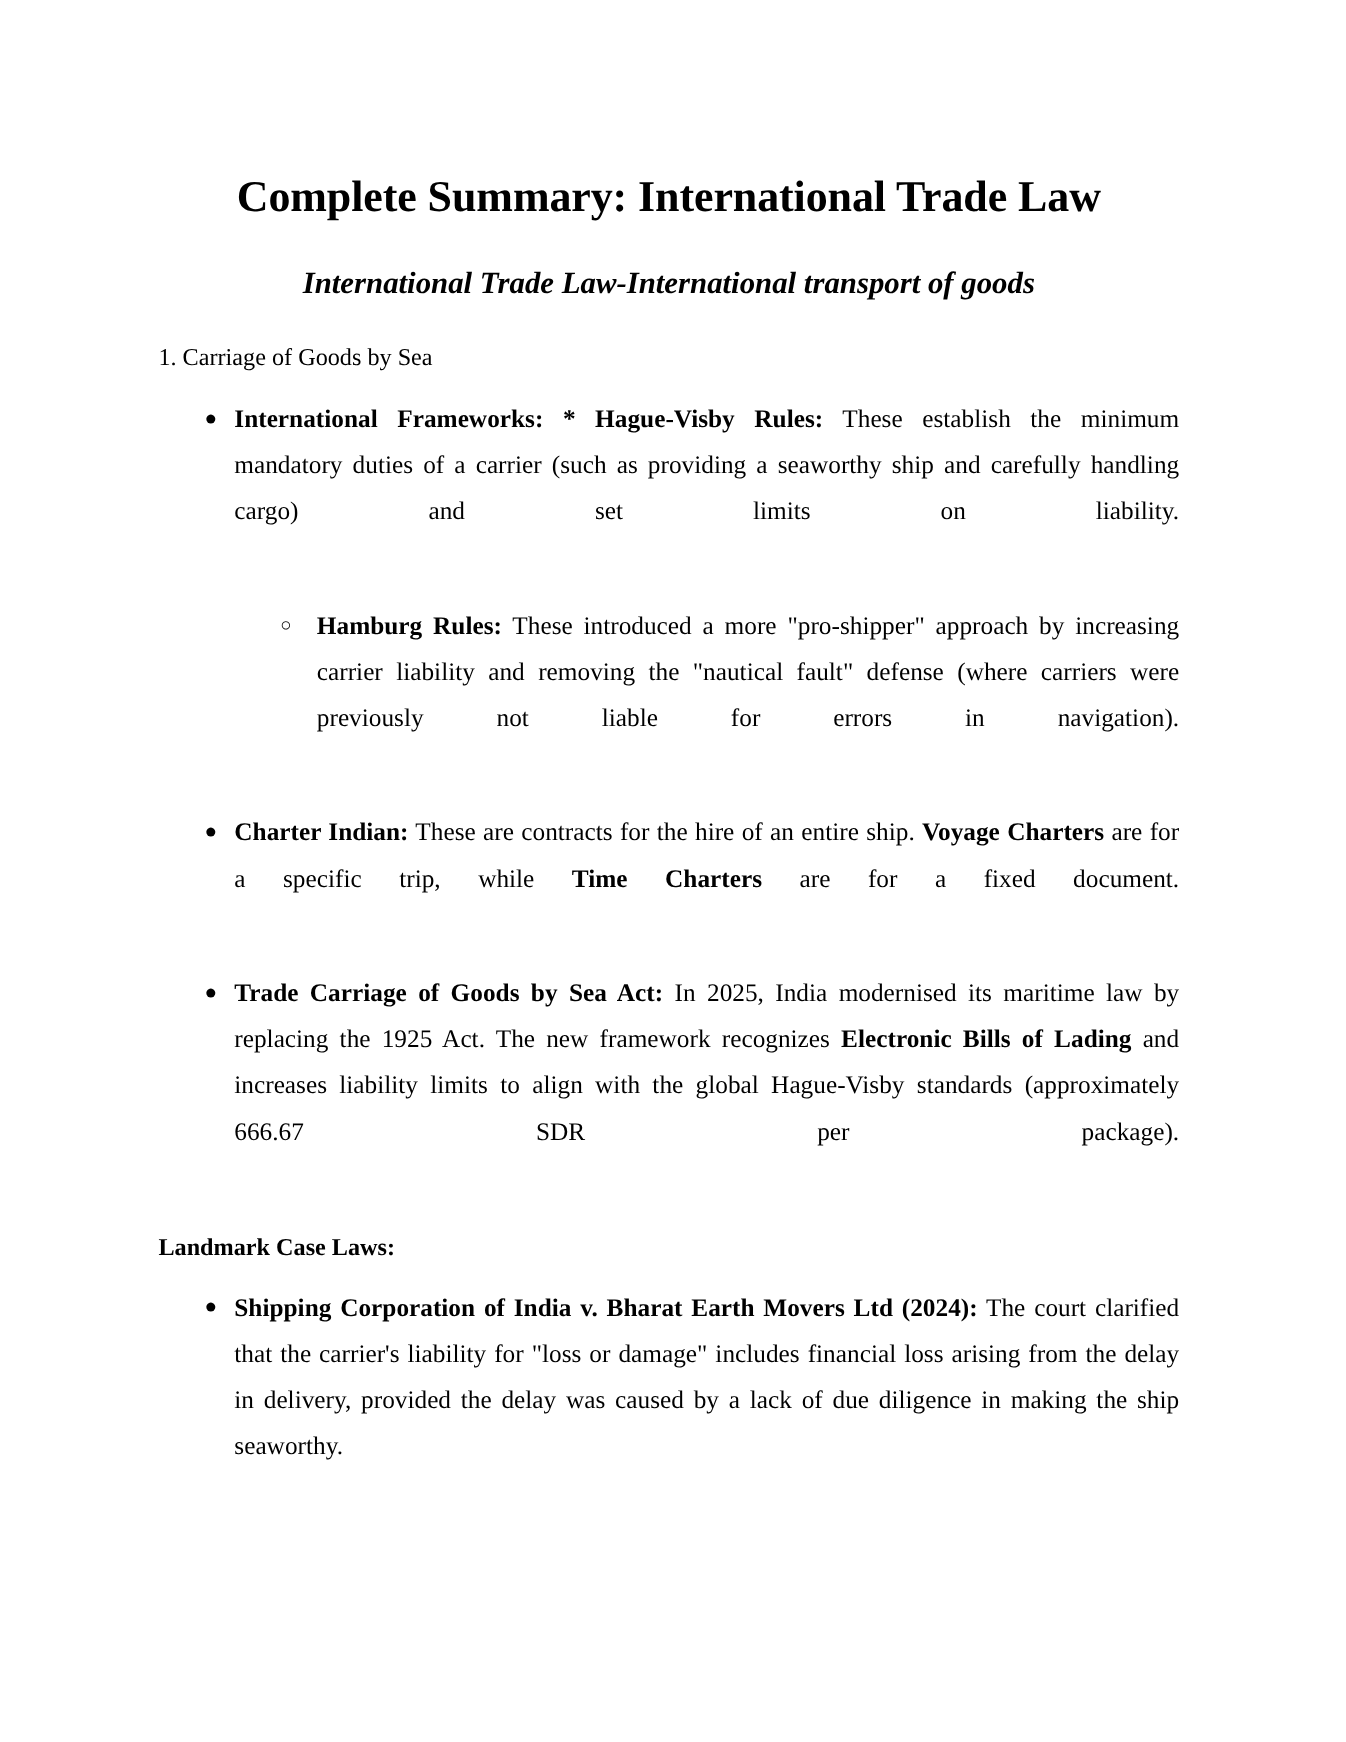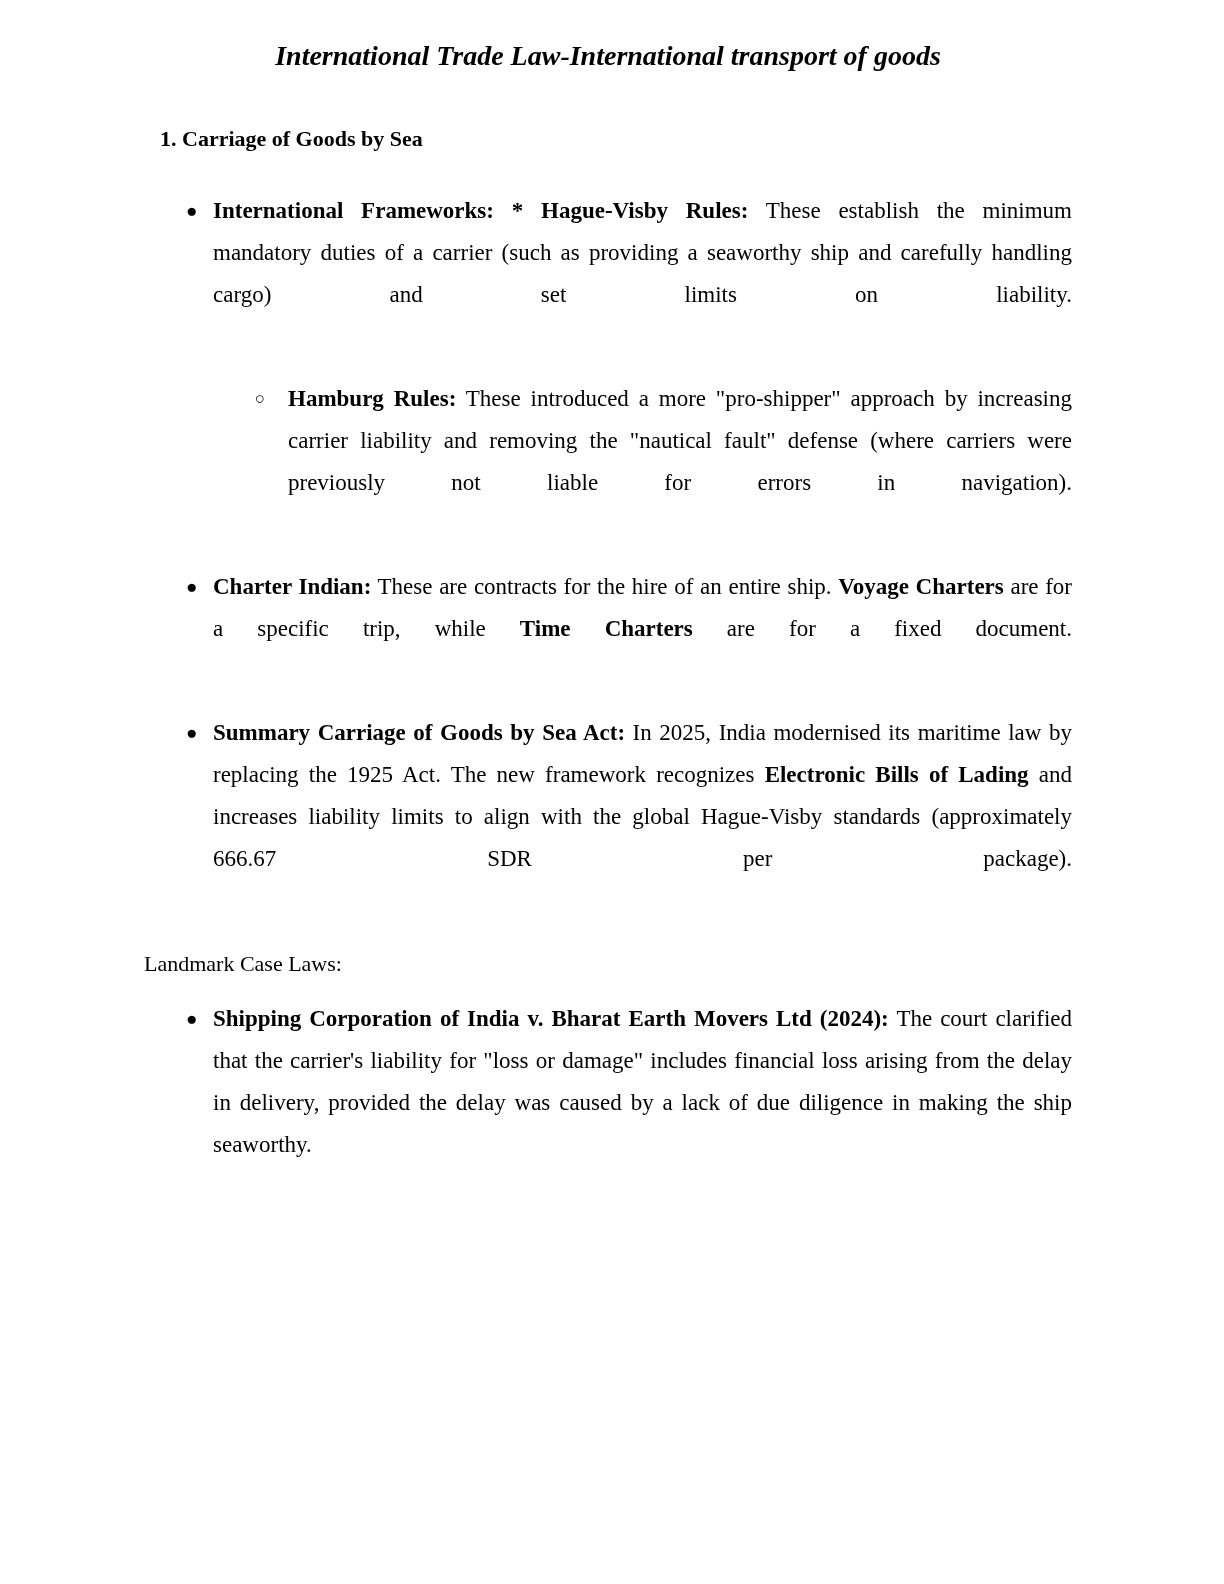--- a/index.html
+++ b/index.html
@@ -45,33 +45,33 @@
     padding-top: 38px;
     font-size: 28px;
     font-weight: bold;
     font-style: italic;
     line-height: 1.25;
     text-align: center;
   }
 
   
   .section-heading {
-    margin: 16px;
+    margin: 0;
     padding-top: 36px;
     font-size: 22px;
-    font-weight: bold;
+    font-weight: normal;
     line-height: 1.3;
     text-align: left;
   }
 
   .sub-heading {
     margin: 0;
     padding-top: 28px;
     font-size: 22px;
-    font-weight: normal;
+    font-weight: bold;
     line-height: 1.3;
     text-align: left;
   }
 
   
   .body-para {
     margin: 0;
     padding-top: 22px;
     font-size: 23px;
     line-height: 42px;
@@ -151,20 +151,21 @@
     display: inline-block;
     width: 100%;
   }
 </style>
 </head>
 <body>
 
 <div class="page">
   <div class="content">
 
+    <h1 class="doc-title">Complete Summary: International Trade Law</h1>
 
     <p class="doc-subtitle">International Trade Law-International transport of goods</p>
 
     <h2 class="section-heading">1. Carriage of Goods by Sea</h2>
 
 
     <ul class="level1">
 
       <li class="bullet1">
         <span class="marker-disc">●</span>
@@ -178,21 +179,21 @@
         </ul>
       </li>
 
       <li class="bullet1">
         <span class="marker-disc">●</span>
         <span class="li-text"><b>Charter Indian:</b><span> These are contracts for the hire of an entire ship. </span><b>Voyage Charters</b><span> are for a specific trip, while </span><b>Time Charters</b><span> are for a fixed document.</span></span>
       </li>
 
       <li class="bullet1">
         <span class="marker-disc">●</span>
-        <span class="li-text"><b>Summary Carriage of Goods by Sea Act:</b><span> In 2025, India modernised its maritime law by replacing the 1925 Act. The new framework recognizes </span><b>Electronic Bills of Lading</b><span> and increases liability limits to align with the global Hague-Visby standards (approximately 666.67 SDR per package).</span></span>
+        <span class="li-text"><b>Trade Carriage of Goods by Sea Act:</b><span> In 2025, India modernised its maritime law by replacing the 1925 Act. The new framework recognizes </span><b>Electronic Bills of Lading</b><span> and increases liability limits to align with the global Hague-Visby standards (approximately 666.67 SDR per package).</span></span>
       </li>
 
     </ul>
 
     <h3 class="sub-heading">Landmark Case Laws:</h3>
 
     <ul class="level1">
       <li class="bullet1">
         <span class="marker-disc">●</span>
         <span class="li-text"><b>Shipping Corporation of India v. Bharat Earth Movers Ltd (2024):</b><span> The court clarified that the carrier's liability for "loss or damage" includes financial loss arising from the delay in delivery, provided the delay was caused by a lack of due diligence in making the ship seaworthy.</span></span>

